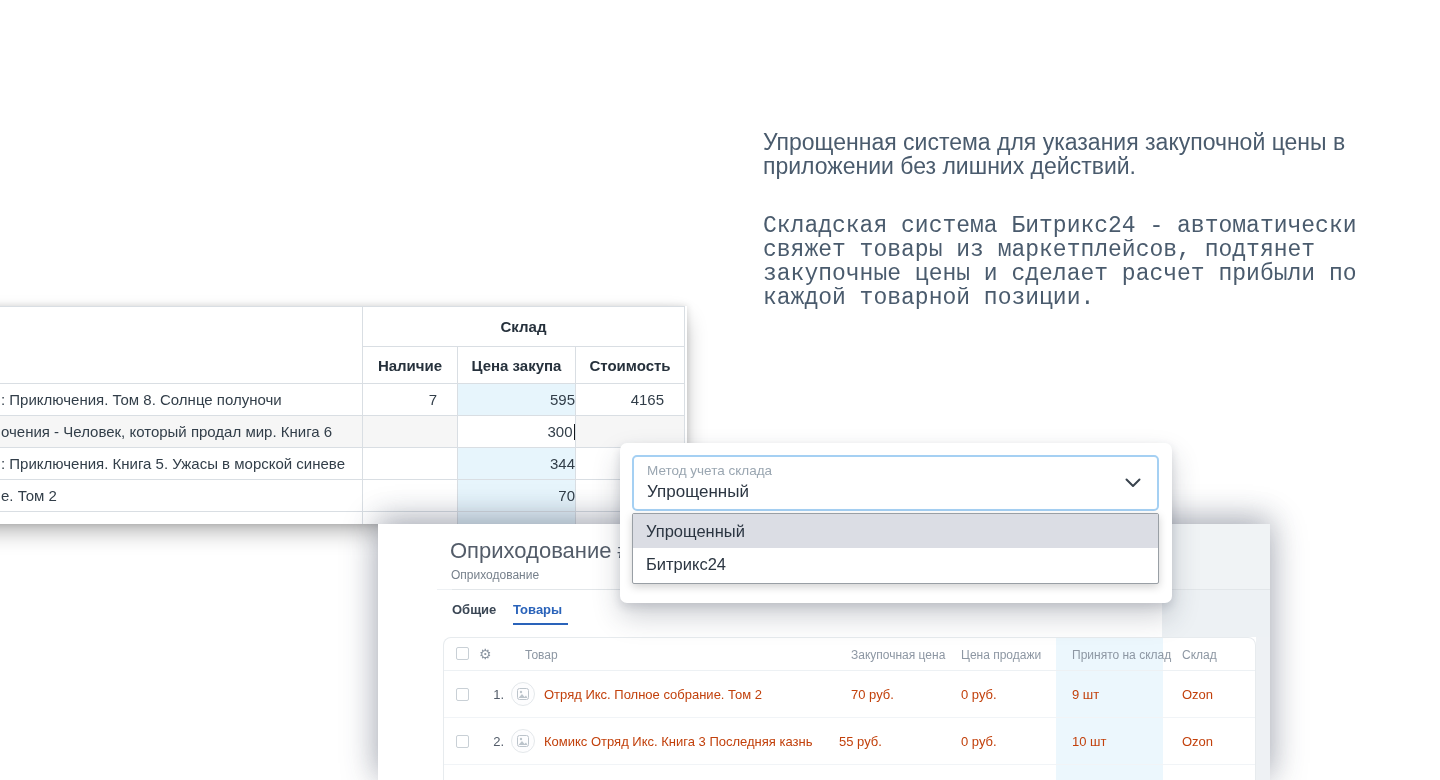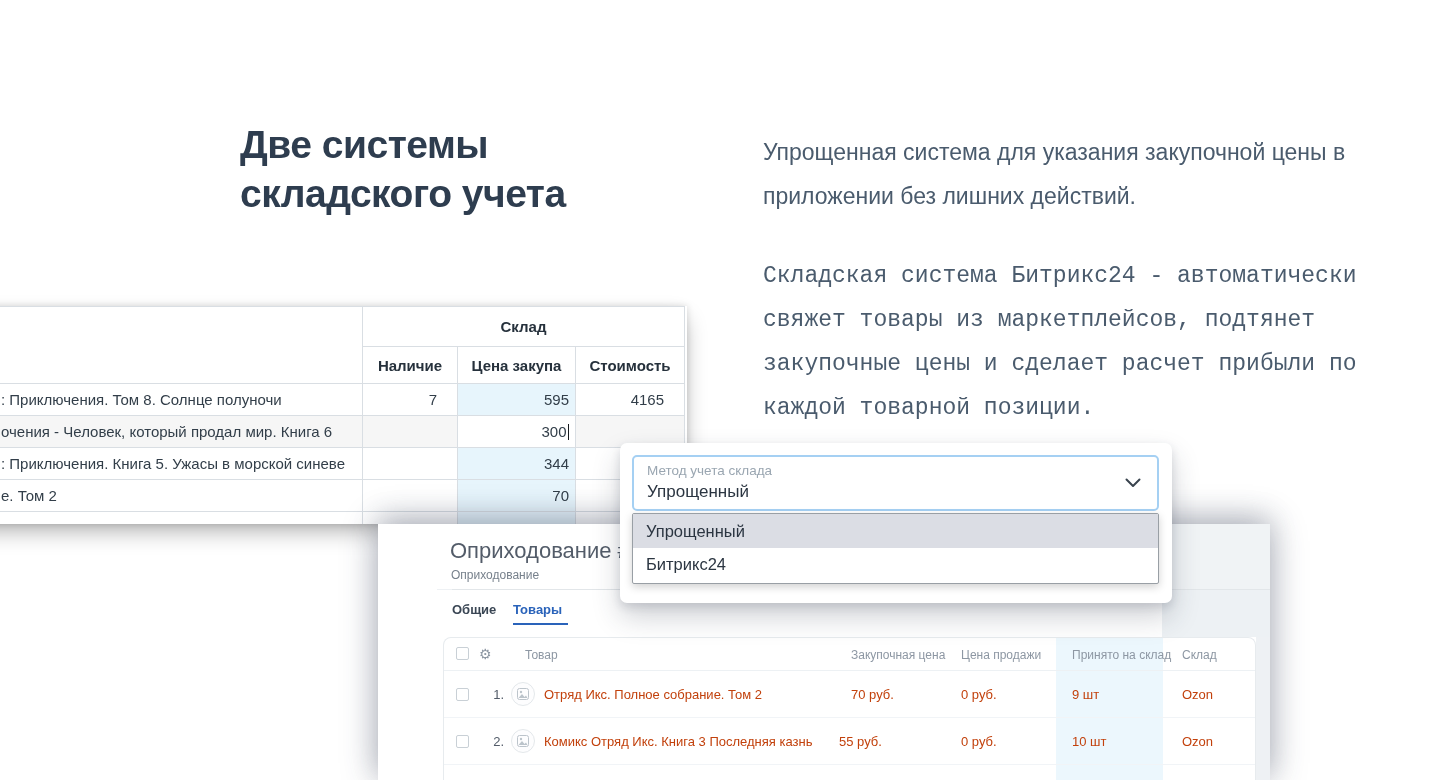--- a/index.html
+++ b/index.html
@@ -7,40 +7,40 @@
   body { font-family:"Liberation Sans", sans-serif; }
   .stage { position:relative; width:1440px; height:780px; overflow:hidden; background:#fff; }
 
   
   .hero-heading {
     position:absolute; left:240px; top:120px; width:430px;
     font-size:39px; line-height:49px; font-weight:700;
     color:var(--heading-color,#2e3d4f); letter-spacing:-0.5px;
   }
   .hero-copy { position:absolute; left:763px; top:130px; width:612px;
-    font-size:23px; line-height:44px; color:var(--body-text-color,#4a5b6d); font-weight:400; }
+    font-size:23px; line-height:24px; color:var(--body-text-color,#4a5b6d); font-weight:400; }
   .hero-copy p + p { margin-top:36px;font-family:Liberation Mono, monospace; }
 
   
   .stock-card {
     position:absolute; left:-333px; top:306px; width:1020px; height:218px;
     background:#fff; overflow:hidden; z-index:2;
     box-shadow:0 10px 22px -4px rgba(0,0,0,.33), 0 0 7px rgba(0,0,0,.14);
   }
   table.stock { border-collapse:collapse; table-layout:fixed; width:1017px; }
   table.stock th, table.stock td {
     border:1px solid #d9dee3; font-size:15px; color:#323e49; white-space:nowrap; overflow:hidden;
   }
   table.stock th { font-weight:700; color:#26313c; text-align:center; }
   tr.group-row th { height:40px; }
   tr.sub-row th { height:37px; }
   tr.data-row td { height:32px; }
   td.cell-name { padding-left:333px; text-align:left; }
   td.cell-num { text-align:right; padding-right:20px; }
-  td.cell-price { text-align:right; padding-right:6px; background:var(--price-col-bg,#e7f5fc); }
+  td.cell-price { text-align:right; background:var(--price-col-bg,#e7f5fc); }
   tr.active-row td { background:#f6f6f6; }
   tr.active-row td.cell-price.editing { background:#ffffff;text-align:right; }
   .caret { display:inline-block; width:1.5px; height:16px; background:#15191d; vertical-align:-3px; margin-left:1px; }
 
   
   .app-window {
     position:absolute; left:378px; top:524px; width:892px; height:256px;
     background:#fff; z-index:4; box-shadow:0 0 35px rgba(45,55,80,.33), 0 -8px 25px rgba(45,55,80,.18);
   }
   .sidebar {
@@ -107,21 +107,20 @@
     border:1px solid #999fa5; border-radius:2px; box-shadow:0 3px 8px rgba(0,0,0,.18); overflow:hidden;
   }
   .option { height:33px; display:flex; align-items:center; padding-left:13px; font-size:16.5px; color:#2b3541; cursor:pointer; }
   .option.selected { background:var(--option-selected-bg,#dbdde4); height:34px; }
 </style>
 </head>
 <body>
 
 <div class="stage">
 
-  <h1 class="hero-heading">Две системы складского учета</h1>
   <div class="hero-copy">
     <p>Упрощенная система для указания закупочной цены в приложении без лишних действий.</p>
     <p>Складская система Битрикс24 - автоматически свяжет товары из маркетплейсов, подтянет закупочные цены и сделает расчет прибыли по каждой товарной позиции.</p>
   </div>
 
   <div class="stock-card">
     <table class="stock">
       <colgroup>
           <col style="width:695px">
           <col style="width:95px">

